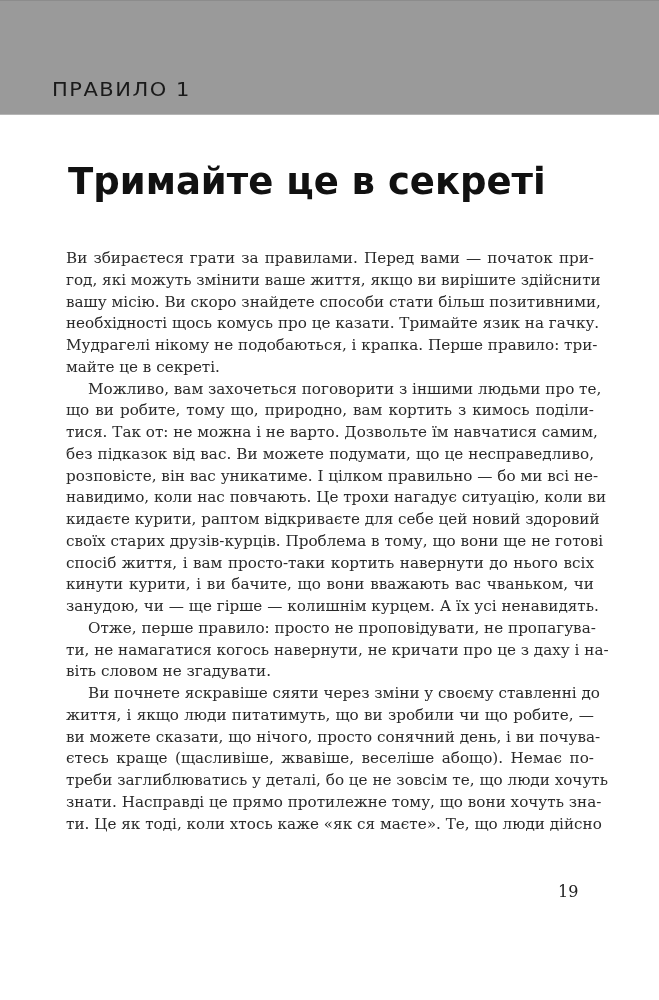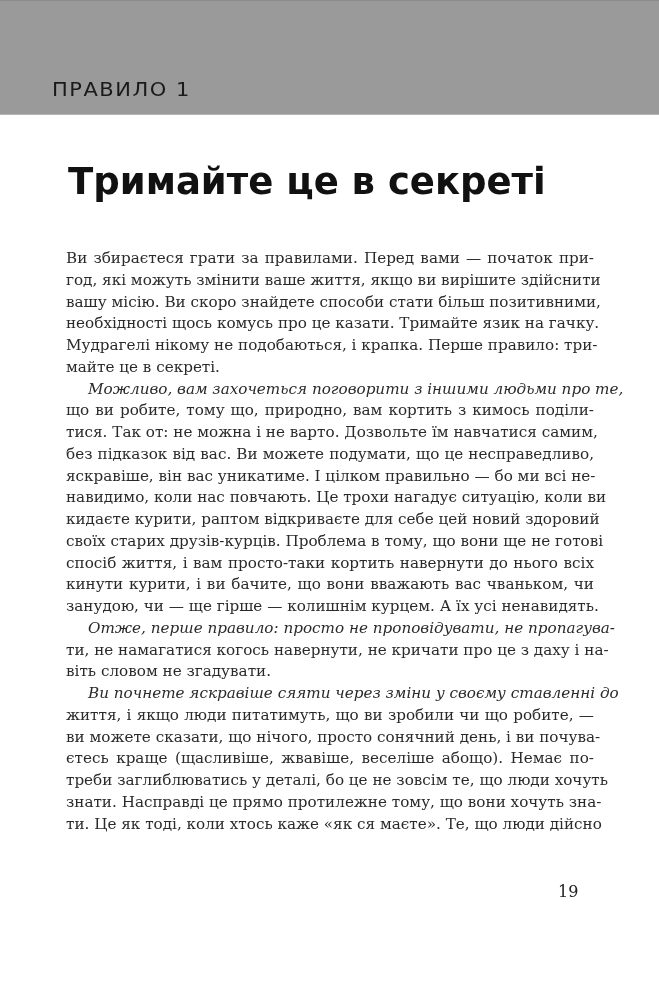--- a/index.html
+++ b/index.html
@@ -22,21 +22,21 @@
       font-family: "DejaVu Sans", sans-serif; font-size: 37px; color: #111;
       letter-spacing: 0px; font-weight: normal;
     }
     .body-text {
       position: absolute; left: 66px; top: 224px; width: 528px;
       font-family: "DejaVu Serif", serif; font-size: 15.2px; line-height: 21.75px;
       color: #2a2a2a; text-align: justify; margin-top: 24px;
     }
     .body-text .line { display: block; text-align: justify; text-align-last: justify; white-space: nowrap; height: 21.75px; }
     .body-text .line.last { text-align-last: left; }
-    .body-text .line.indent { padding-left: 22px; font-style: italic; }
+    .body-text .line.indent { padding-left: 22px; }
     .page-number {
       position: absolute; left: 558px; top: 882px;
       font-family: "DejaVu Serif", serif; font-size: 16px; color: #222;
     }
   </style>
 </head>
 <body>
 
 <div class="header-band">
   <div class="rule-label">ПРАВИЛО 1</div>
@@ -51,21 +51,21 @@
       <span class="line">вашу місію. Ви скоро знайдете способи стати більш позитивними,</span>
       <span class="line">необхідності щось комусь про це казати. Тримайте язик на гачку.</span>
       <span class="line">Мудрагелі нікому не подобаються, і крапка. Перше правило: три-</span>
       <span class="line last">майте це в секреті.</span>
     </div>
     <div>
       <span class="line indent">Можливо, вам захочеться поговорити з іншими людьми про те,</span>
       <span class="line">що ви робите, тому що, природно, вам кортить з кимось поділи-</span>
       <span class="line">тися. Так от: не можна і не варто. Дозвольте їм навчатися самим,</span>
       <span class="line">без підказок від вас. Ви можете подумати, що це несправедливо,</span>
-      <span class="line">яскравіше, він вас уникатиме. І цілком правильно — бо ми всі не-</span>
+      <span class="line">розповісте, він вас уникатиме. І цілком правильно — бо ми всі не-</span>
       <span class="line">навидимо, коли нас повчають. Це трохи нагадує ситуацію, коли ви</span>
       <span class="line">кидаєте курити, раптом відкриваєте для себе цей новий здоровий</span>
       <span class="line">своїх старих друзів-курців. Проблема в тому, що вони ще не готові</span>
       <span class="line">спосіб життя, і вам просто-таки кортить навернути до нього всіх</span>
       <span class="line">кинути курити, і ви бачите, що вони вважають вас чваньком, чи</span>
       <span class="line last">занудою, чи — ще гірше — колишнім курцем. А їх усі ненавидять.</span>
     </div>
     <div>
       <span class="line indent">Отже, перше правило: просто не проповідувати, не пропагува-</span>
       <span class="line">ти, не намагатися когось навернути, не кричати про це з даху і на-</span>

